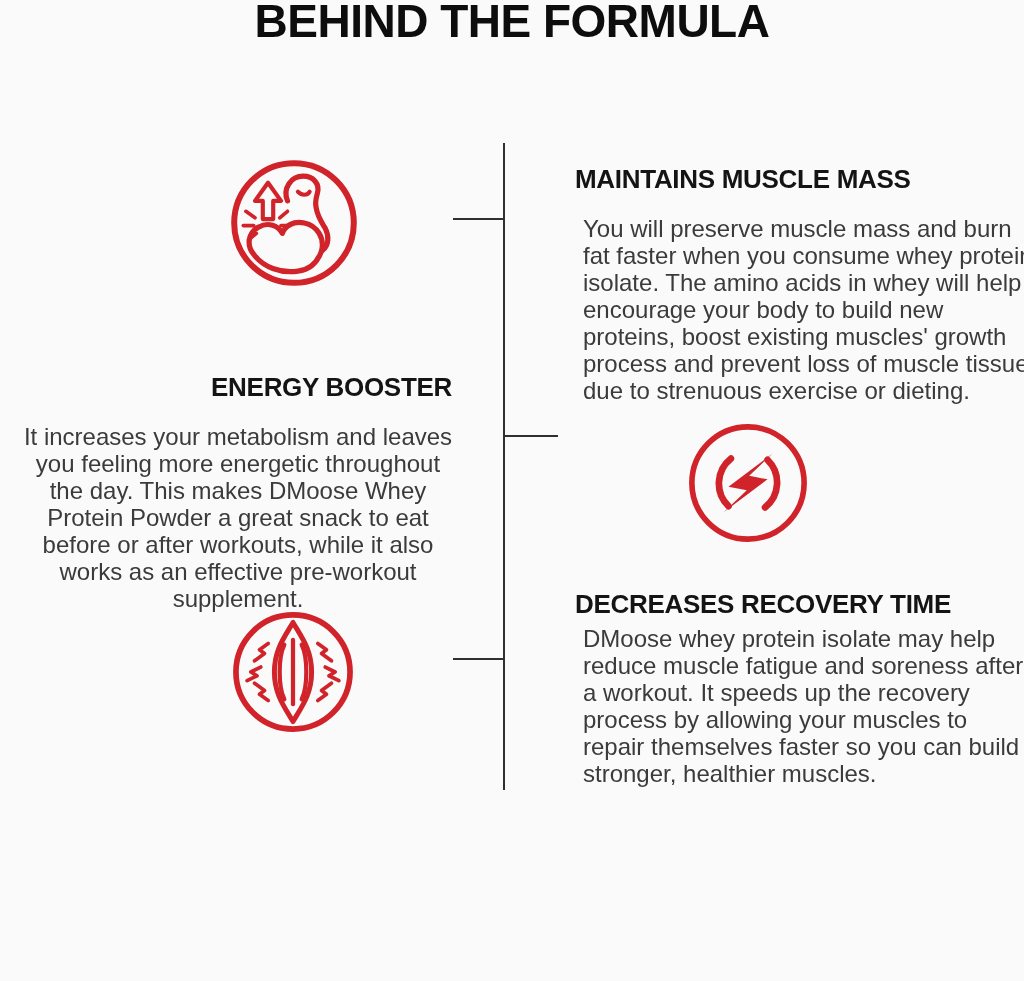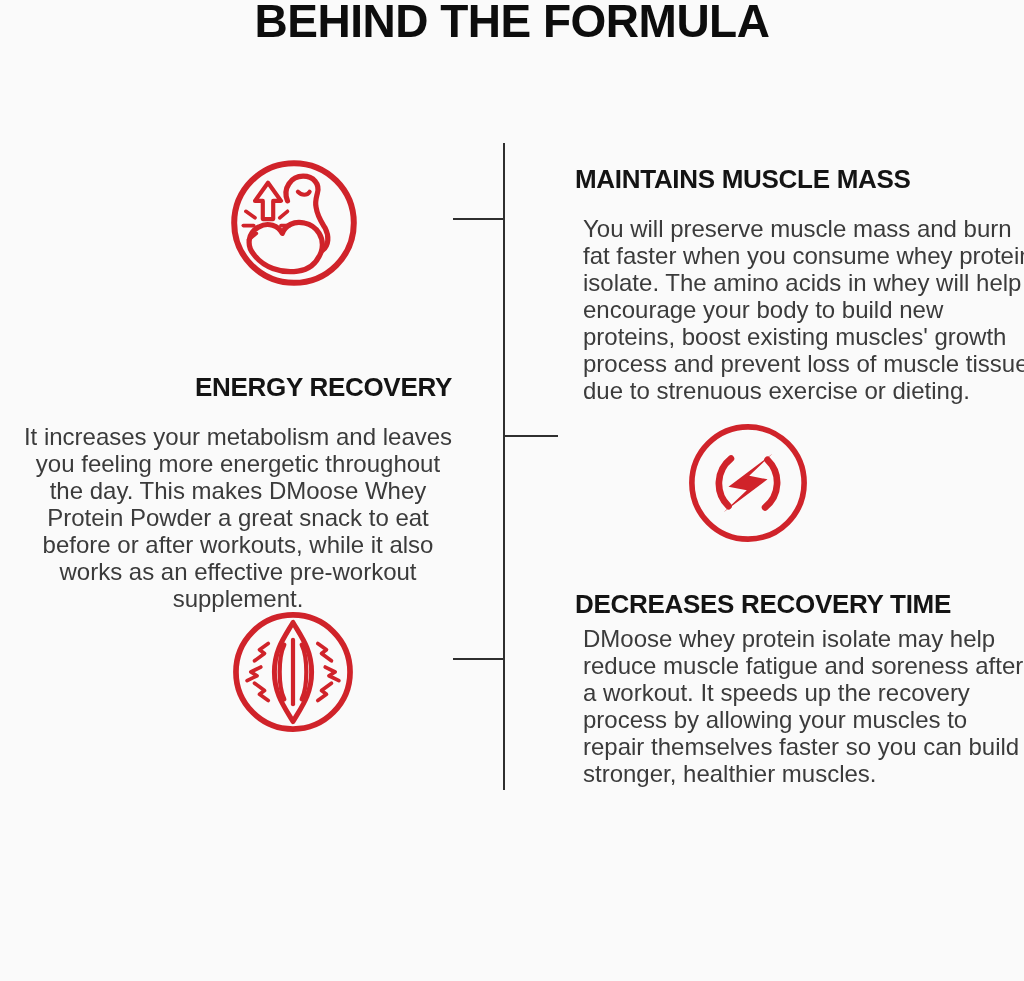--- a/index.html
+++ b/index.html
@@ -140,21 +140,21 @@
       <path stroke-width="3" d="M20,60 L26,57"></path>
       <path stroke-width="3" d="M80,42 L74,45"></path>
       <path stroke-width="3" d="M82,51 L75,51"></path>
       <path stroke-width="3" d="M80,60 L74,57"></path>
     </svg>
   </div>
 
   <h2 class="sec-heading col-right maintains-h">MAINTAINS MUSCLE MASS</h2>
   <p class="sec-body col-right maintains-p">You will preserve muscle mass and burn fat faster when you consume whey protein isolate. The amino acids in whey will help encourage your body to build new proteins, boost existing muscles' growth process and prevent loss of muscle tissue due to strenuous exercise or dieting.</p>
 
-  <h2 class="sec-heading col-left energy-h">ENERGY RECOVERY</h2>
+  <h2 class="sec-heading col-left energy-h">ENERGY BOOSTER</h2>
   <p class="sec-body col-left energy-p">It increases your metabolism and leaves you feeling more energetic throughout the day. This makes DMoose Whey Protein Powder a great snack to eat before or after workouts, while it also works as an effective pre-workout supplement.</p>
 
   <h2 class="sec-heading col-right decreases-h">DECREASES RECOVERY TIME</h2>
   <p class="sec-body col-right decreases-p">DMoose whey protein isolate may help reduce muscle fatigue and soreness after a workout. It speeds up the recovery process by allowing your muscles to repair themselves faster so you can build stronger, healthier muscles.</p>
 
   <h2 class="sec-heading col-left prevents-h">PREVENTS BONE MASS</h2>
 
 </div>
 
 </body></html>

